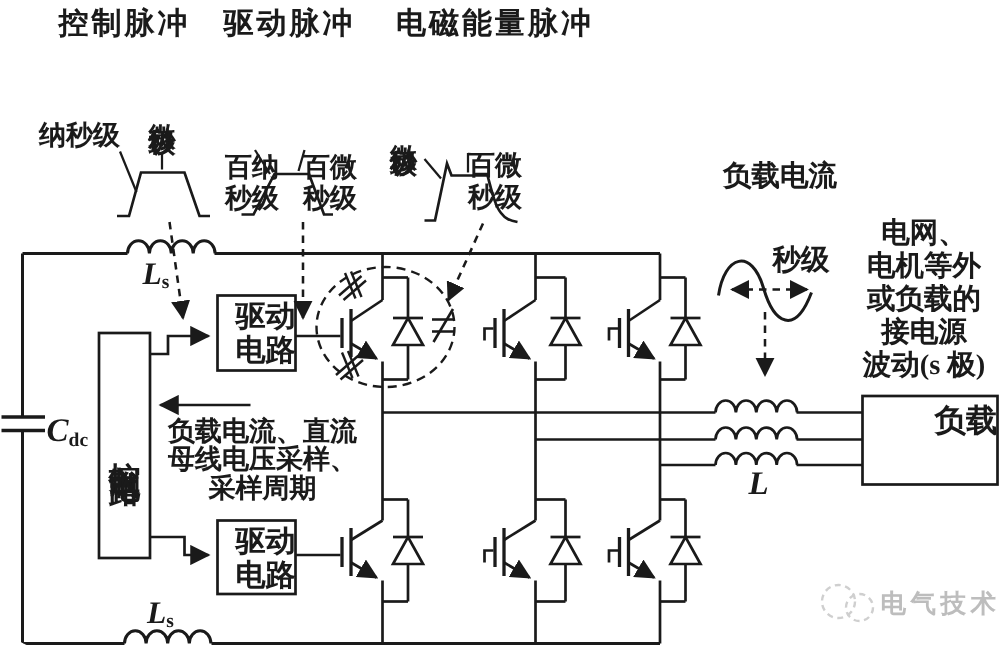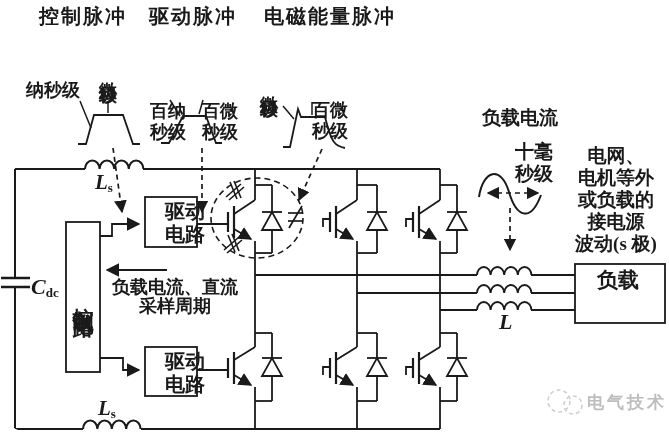--- a/index.html
+++ b/index.html
@@ -6,21 +6,21 @@
   .stage{position:relative;width:669px;height:432px;background:#fff;overflow:hidden;
          font-family:"Liberation Serif",serif;color:#1a1a1a;border-radius:28px;}
   .stage svg{position:absolute;left:0;top:0;}
   .lbl{position:absolute;font-weight:bold;white-space:nowrap;line-height:1.1;}
   .ctr{text-align:center;}
   .title{font-size:20px;letter-spacing:2px;}
   .sub{font-size:18px;}
   .twoline{font-size:18px;line-height:21px;text-align:right;white-space:normal;margin-top:46px;}
   .vbox{position:absolute;display:flex;align-items:center;justify-content:center;}
   .vtext{writing-mode:vertical-rl;text-orientation:upright;font-weight:bold;letter-spacing:2px;}
-  .boxtext{position:absolute;font-weight:bold;text-align:left;padding-left:20px;}
+  .boxtext{position:absolute;font-weight:bold;text-align:right;}
   .ital{font-style:italic;font-weight:bold;}
   .subsc{font-size:13px;font-style:normal;font-weight:bold;vertical-align:-3px;}
   .wm{position:absolute;color:#bdbdbd;font-weight:bold;font-size:17px;letter-spacing:3px;}
 </style>
 </head>
 <body>
 
 <div class="stage">
 
   <svg width="669" height="432" viewBox="0 0 669 432">
@@ -234,33 +234,33 @@
 
   <div class="vbox" style="left:258px;top:50px;width:22px;height:70px;">
     <span class="vtext" style="font-size:18px;">微秒级</span>
   </div>
   <div class="lbl twoline" style="left:302px;top:54px;width:46px;">
     <div>百微</div>
     <div>秒级</div>
   </div>
 
   <div class="lbl ctr" style="left:472px;top:108px;width:96px;font-size:19px;">负载电流</div>
-  <div class="lbl ctr" style="left:506px;top:142px;width:56px;font-size:19px;">十毫</div>
   <div class="lbl ctr" style="left:506px;top:164px;width:56px;font-size:19px;">秒级</div>
 
   <div class="lbl ctr" style="left:565px;top:145px;width:102px;font-size:19px;line-height:22px;">
     <div>电网、</div>
     <div>电机等外</div>
     <div>或负载的</div>
     <div>接电源</div>
     <div>波动(s 极)</div>
   </div>
 
   <div class="lbl ctr" style="left:104px;top:278px;width:142px;font-size:18px;line-height:19px;">
     <div>负载电流、直流</div>
+    <div>母线电压采样、</div>
     <div>采样周期</div>
   </div>
 
   <div class="vbox" style="left:66px;top:222px;width:34px;height:150px;">
     <span class="vtext" style="font-size:21px;letter-spacing:3px;">控制电路</span>
   </div>
   <div class="boxtext" style="left:145px;top:200px;width:52px;font-size:20px;line-height:23px;">
     <div>驱动</div>
     <div>电路</div>
   </div>

